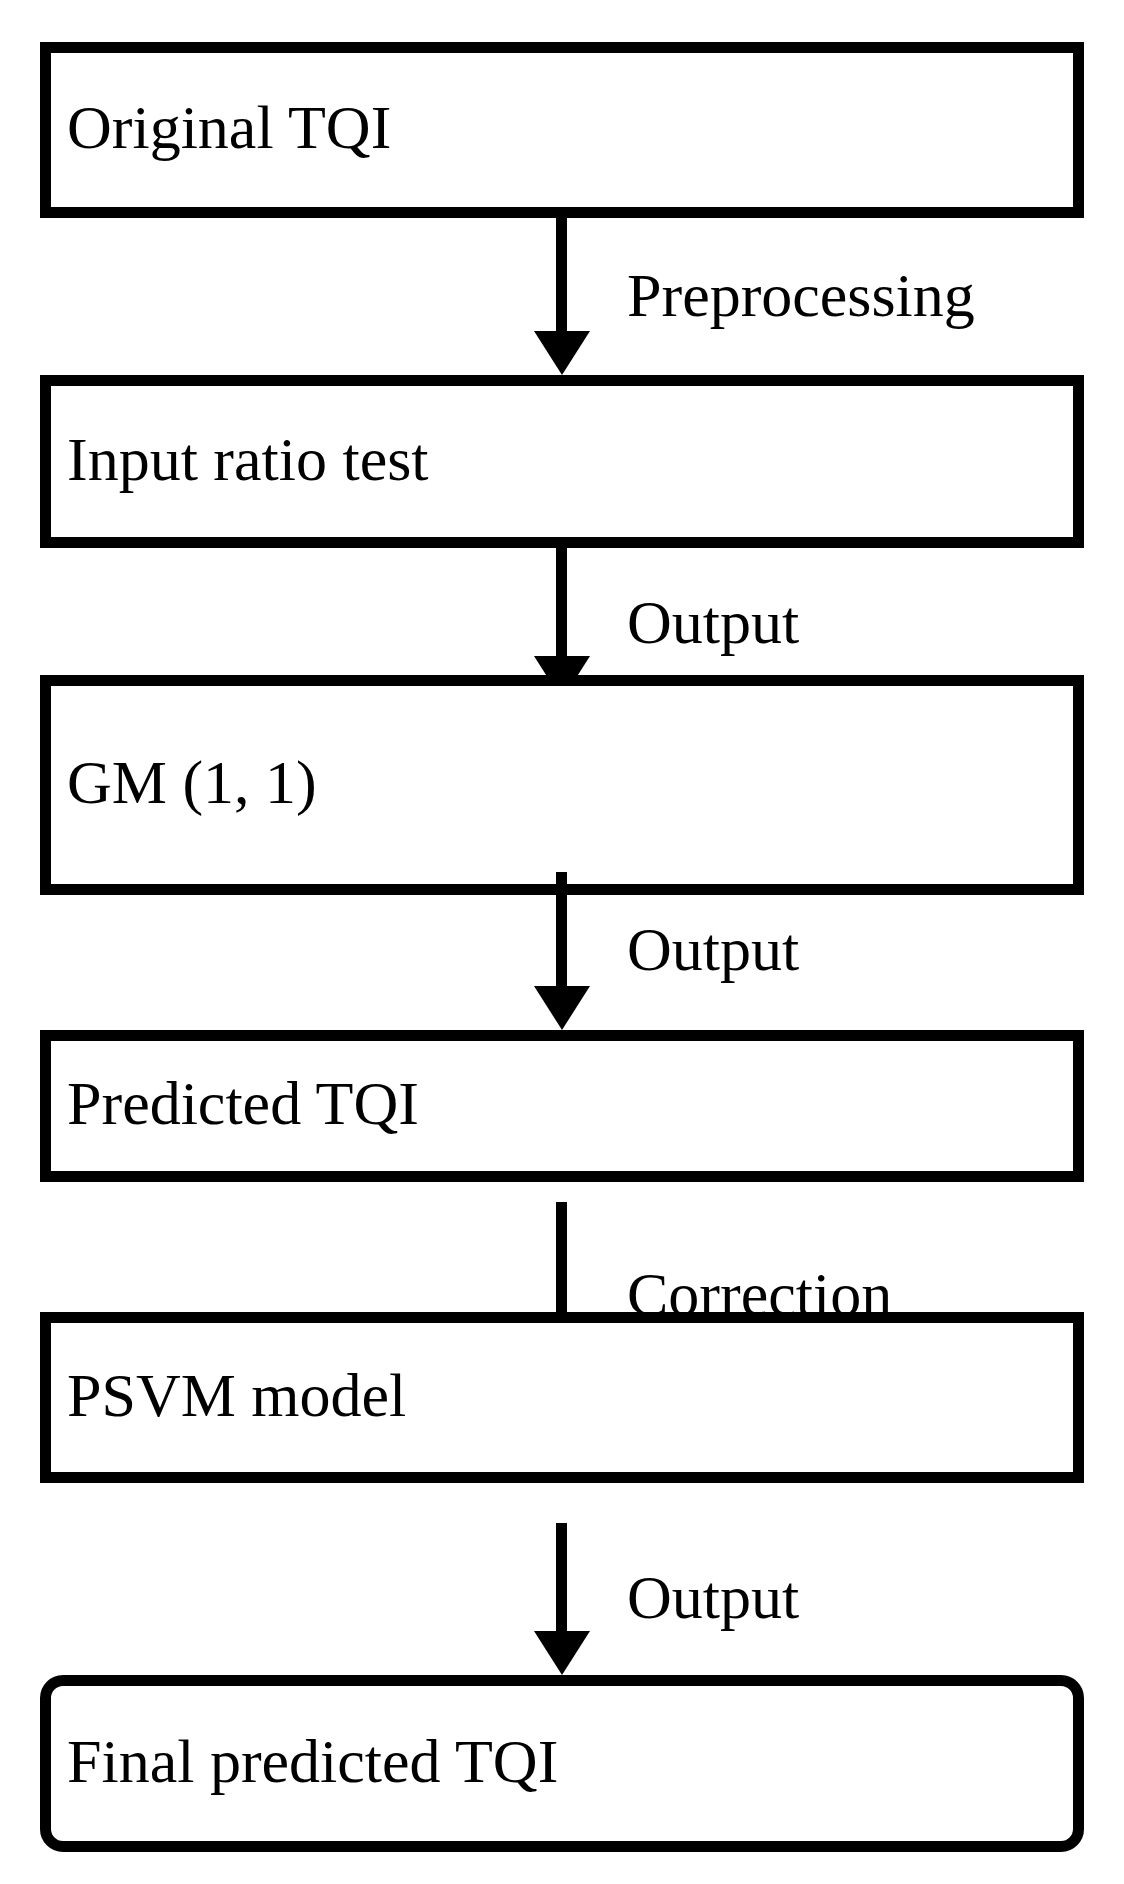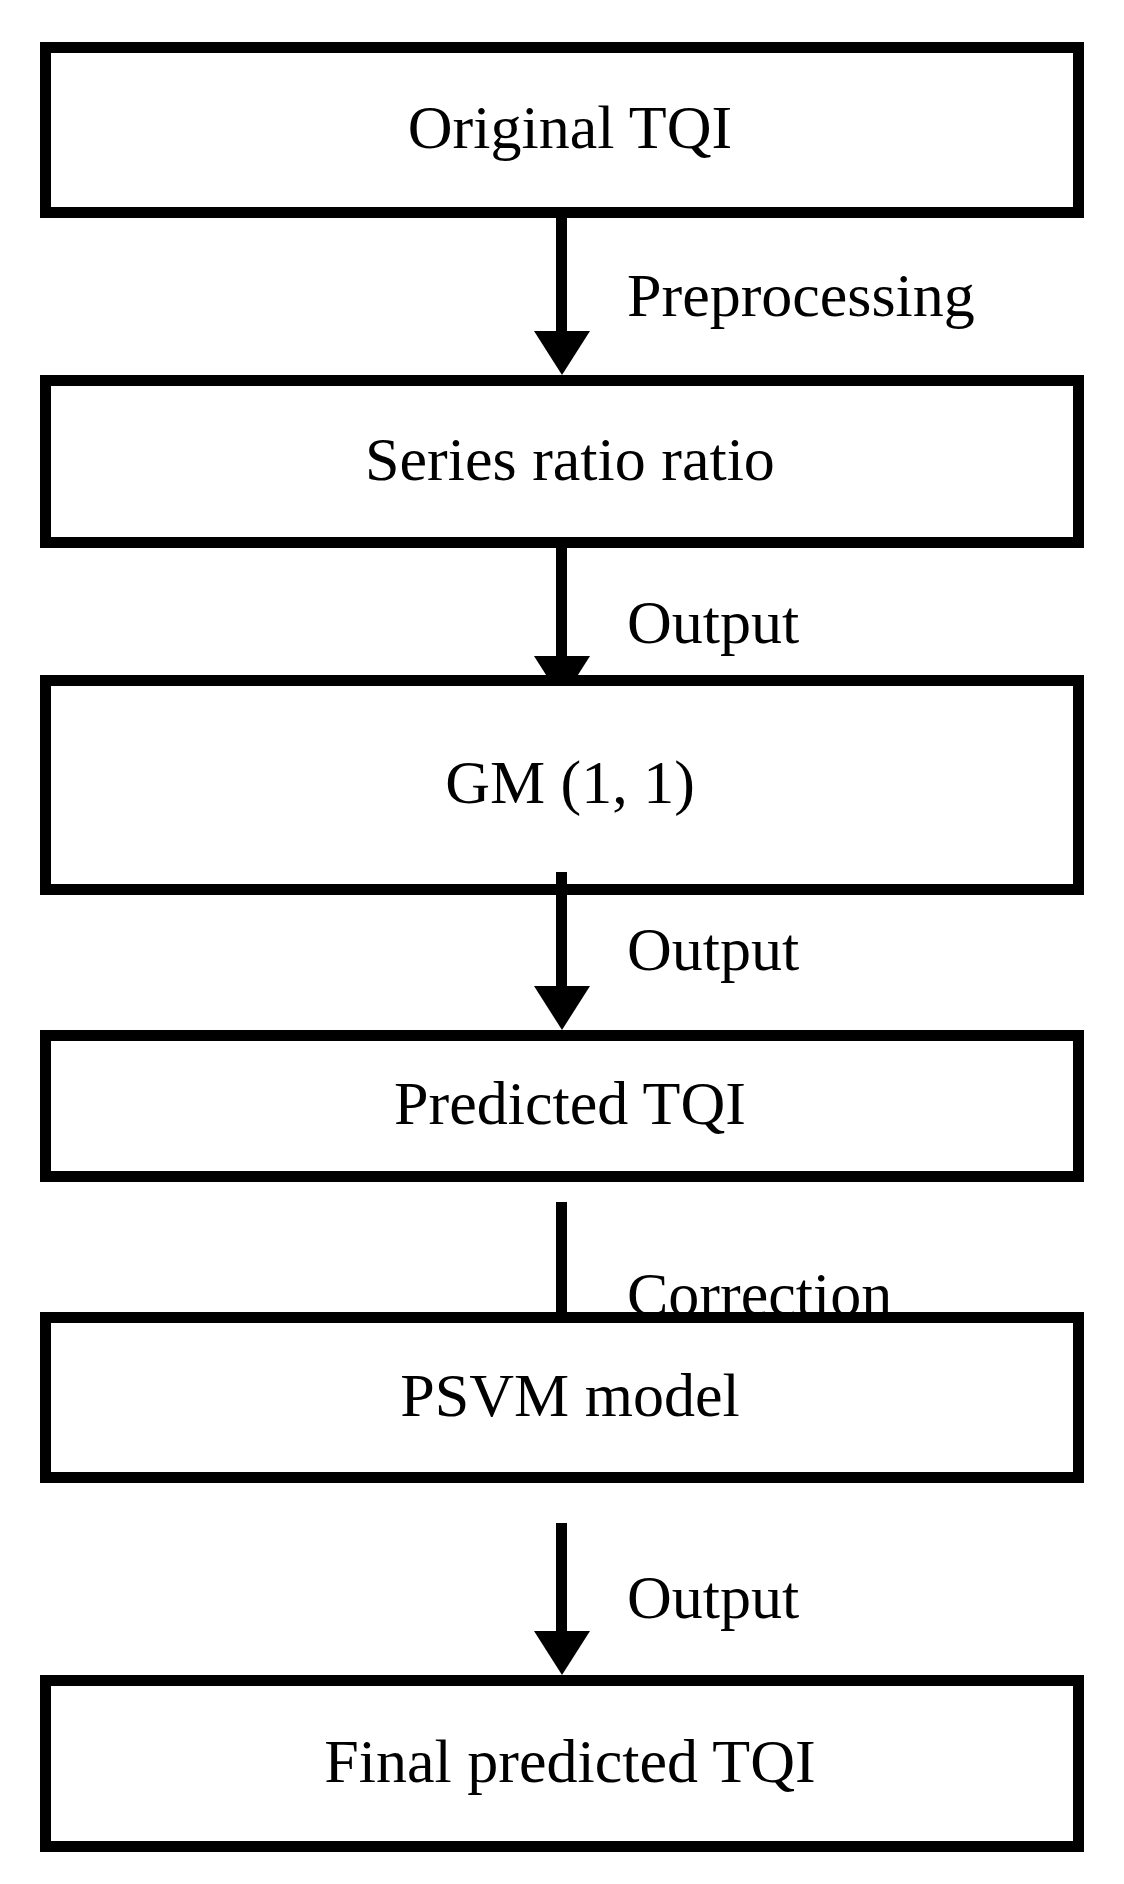--- a/index.html
+++ b/index.html
@@ -18,21 +18,21 @@
   }
   .node {
     position: absolute;
     left: 40px;
     width: 1044px;
     box-sizing: border-box;
     border: 11px solid #000000;
     background: #ffffff;
     display: flex;
     align-items: center;
-    justify-content: center;
+    justify-content: flex-start;
     padding-left: 16px;
   }
   .node-label {
     font-size: 62px;
     line-height: 1;
     white-space: nowrap;
     padding-bottom: 6px;
   }
   .connector {
     position: absolute;
@@ -77,21 +77,21 @@
     <span class="node-label">Original TQI</span>
   </div>
 
   <div class="connector" style="top:218px;height:157px;">
     <div class="stem"></div>
     <div class="arrowhead"></div>
     <span class="edge-label">Preprocessing</span>
   </div>
 
   <div class="node" style="top:375px;height:173px;">
-    <span class="node-label">Series ratio ratio</span>
+    <span class="node-label">Input ratio test</span>
   </div>
 
   <div class="connector" style="top:548px;height:152px;">
     <div class="stem"></div>
     <div class="arrowhead"></div>
     <span class="edge-label">Output</span>
   </div>
 
   <div class="node" style="top:675px;height:220px;">
     <span class="node-label">GM (1, 1)</span>
@@ -116,17 +116,17 @@
   <div class="node" style="top:1312px;height:171px;">
     <span class="node-label">PSVM model</span>
   </div>
 
   <div class="connector" style="top:1523px;height:152px;">
     <div class="stem"></div>
     <div class="arrowhead"></div>
     <span class="edge-label">Output</span>
   </div>
 
-  <div class="node" style="top:1675px;height:177px;">
+  <div class="node" style="top:1675px;height:177px;border-radius:23px;">
     <span class="node-label">Final predicted TQI</span>
   </div>
 
 </div>
 
 </body></html>

